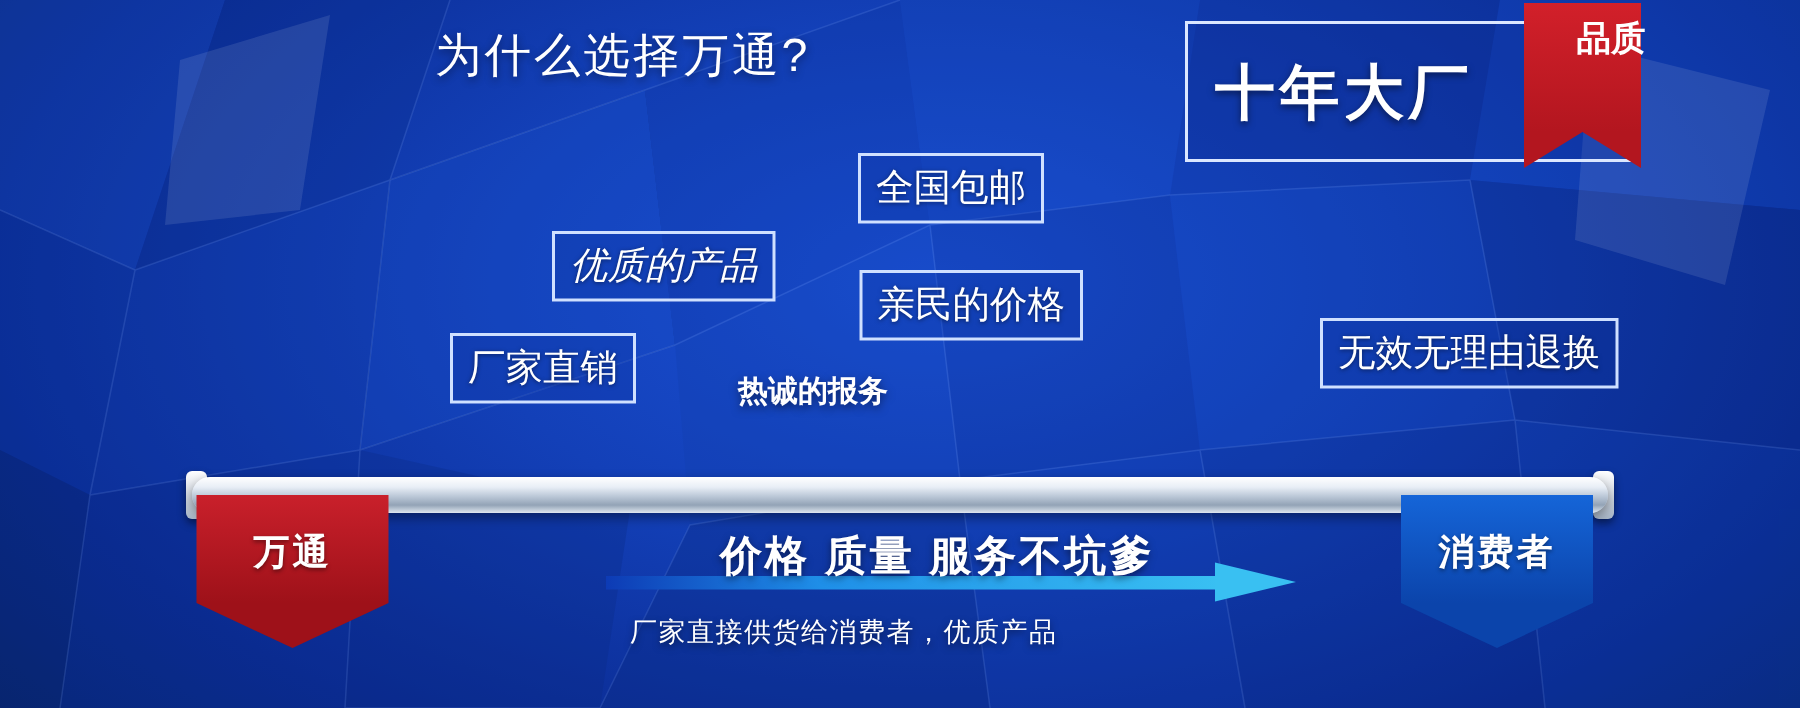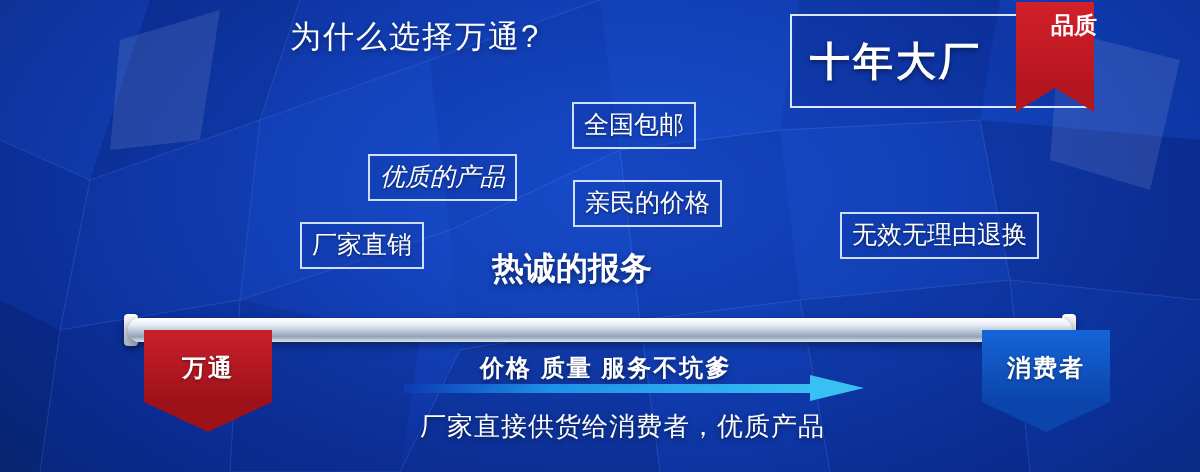--- a/index.html
+++ b/index.html
@@ -32,26 +32,26 @@
     color:#ffffff;
     font-size:25px;
     padding:4px 10px 6px 10px;
     white-space:nowrap;
     text-shadow:0 1px 3px rgba(0,0,0,.5);
     background:rgba(11,45,150,.20);
   }
   .tag.t1{left:572px;top:102px;font-family:Liberation Serif, serif;}
   .tag.t2{left:368px;top:154px;font-style:italic;}
   .tag.t3{left:553px;top:180px;margin-left:20px;}
-  .tag.t4{left:840px;top:212px;}
+  .tag.t4{left:880px;top:212px;}
   .tag.t5{left:300px;top:222px;}
 
   .service{
     position:absolute;left:492px;top:247px;
-    font-size:32px;color:#ffffff;font-weight:bold;
+    font-size:20px;color:#ffffff;font-weight:bold;
     text-shadow:0 2px 6px rgba(0,0,0,.5);
     white-space:nowrap;
   }
 
   
   .badge-card{
     position:absolute;left:790px;top:14px;width:300px;height:90px;
     border:2px solid #dbe7ff;
     background:rgba(10,40,140,.25);
   }
@@ -99,47 +99,47 @@
     color:#fff;font-size:24px;font-weight:bold;
     text-align:center;
   }
   .flag .fbody{position:absolute;left:0;top:0;width:128px;height:72px;}
   .flag .fnotch{
     position:absolute;left:0;top:72px;width:0;height:0;
     border-left:64px solid transparent;border-right:64px solid transparent;
   }
   .flag .flabel{position:absolute;left:0;top:22px;width:128px;letter-spacing:2px;
     text-shadow:0 1px 3px rgba(0,0,0,.45);}
-  .flag.left{left:144px;}
+  .flag.left{left:131px;}
   .flag.left .fbody{background:linear-gradient(180deg,#c9202b,#9e1119);}
   .flag.left .fnotch{border-top:30px solid #9e1119;}
-  .flag.right{left:982px;}
+  .flag.right{left:934px;}
   .flag.right .fbody{background:linear-gradient(180deg,#1565d8,#0b44ab);}
   .flag.right .fnotch{border-top:30px solid #0b44ab;}
 
   .arrow-line{
     position:absolute;left:404px;top:375px;width:460px;height:26px;
   }
   .arrow-line .shaft{
     position:absolute;left:0;top:9px;width:410px;height:9px;
     background:linear-gradient(90deg,#0d3bb5 0%,#1f8fe8 35%,#39c0f2 100%);
   }
   .arrow-line .head{
     position:absolute;left:406px;top:0;width:0;height:0;
     border-top:13px solid transparent;border-bottom:13px solid transparent;
     border-left:54px solid #39c0f2;
   }
   .slogan{
     position:absolute;left:480px;top:352px;
-    font-size:24px;color:#ffffff;font-weight:bold;letter-spacing:2px;
+    font-size:28px;color:#ffffff;font-weight:bold;letter-spacing:2px;
     text-shadow:0 2px 5px rgba(0,0,0,.5);white-space:nowrap;
   }
   .subslogan{
     position:absolute;left:420px;top:409px;
-    font-size:26px;color:#ffffff;letter-spacing:1px;
+    font-size:18px;color:#ffffff;letter-spacing:1px;
     text-shadow:0 2px 5px rgba(0,0,0,.5);white-space:nowrap;
   }
 </style>
 </head>
 <body>
 
 <div class="banner">
 
   <div class="facets">
     <svg viewBox="0 0 1200 472" xmlns="http://www.w3.org/2000/svg">

